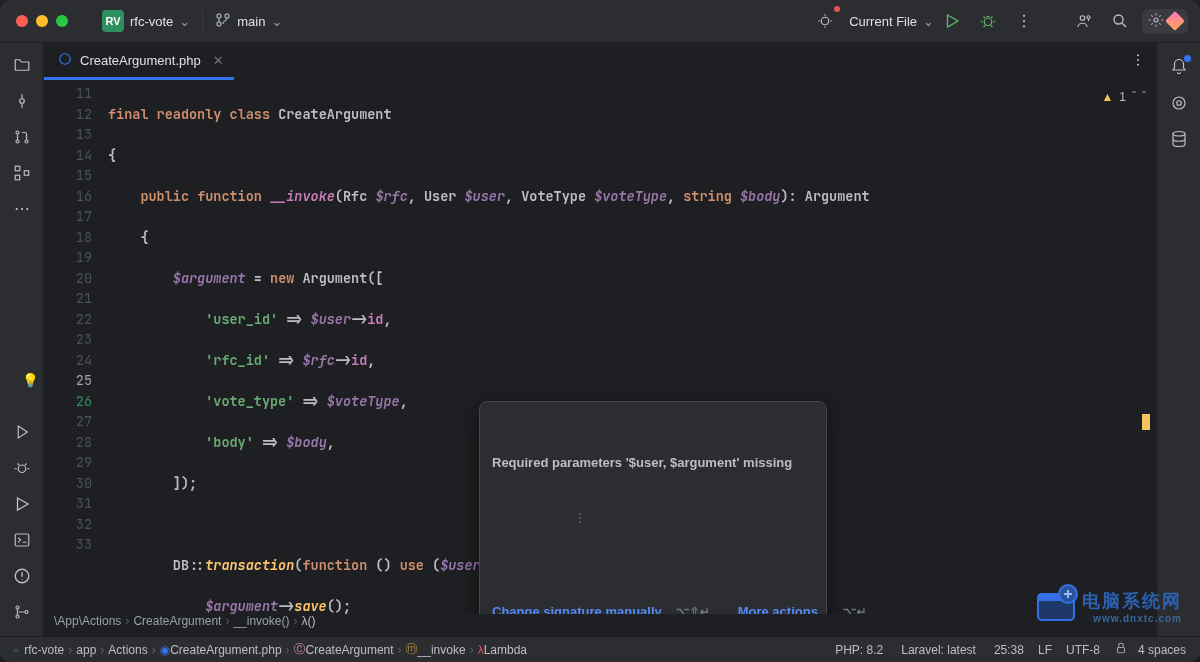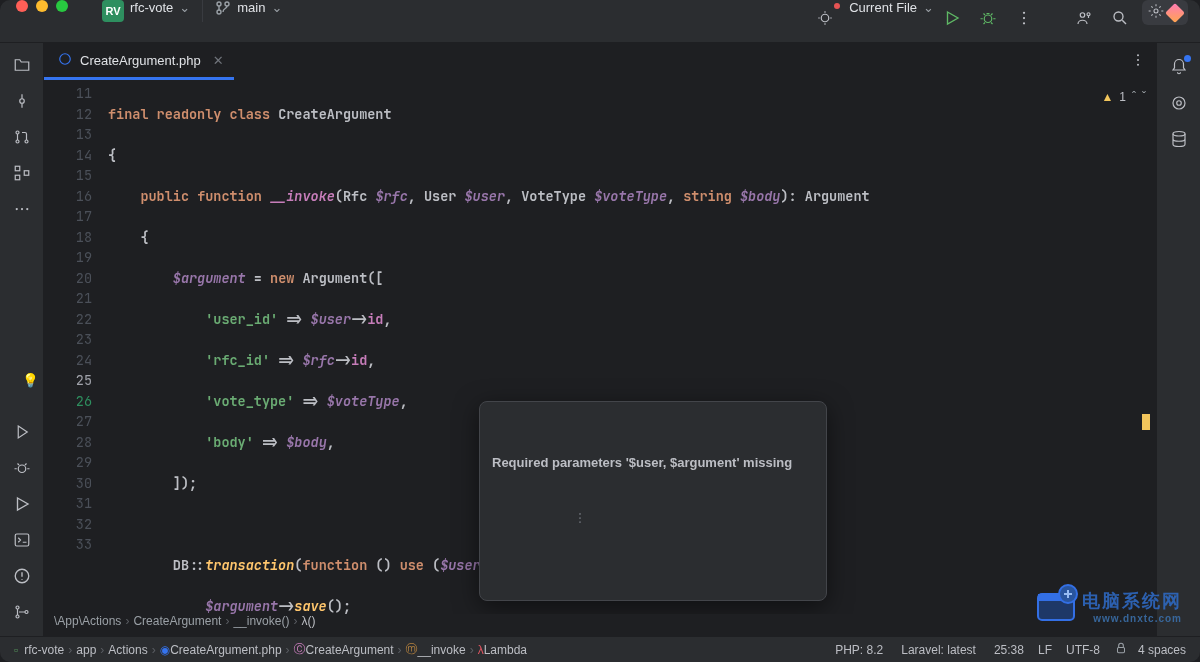--- a/index.html
+++ b/index.html
@@ -9,21 +9,21 @@
   font-family: -apple-system, 'Segoe UI', ui-sans-serif, sans-serif;
   font-size: 13px;
   color: #bcbec4;
   overflow: hidden;
   position: relative;
   border-radius: 10px;
 }
 
 .titlebar {
   height: 43px;
-  display: flex; align-items: flex-start;
+  display: flex; align-items: center;
   padding: 0 12px 0 16px;
   background: #2b2d30;
   border-bottom: 1px solid #1e1f22;
 }
 .traffic { display: flex; gap: 8px; margin-right: 34px; }
 .dot { width: 12px; height: 12px; border-radius: 50%; }
 .dot.r { background: #ff5f57; } .dot.y { background: #febc2e; } .dot.g { background: #28c840; }
 .proj-badge {
   width: 22px; height: 22px; border-radius: 4px;
   background: #2e8f5f; color: #fff;
@@ -397,20 +397,27 @@
       <div class="popup-top">
         <div class="popup-msg">Required parameters '$user, $argument' missing</div>
         <div class="popup-more">
           <svg width="14" height="14" viewBox="0 0 24 24" fill="currentColor">
               <circle cx="12" cy="5" r="1.5"></circle>
               <circle cx="12" cy="12" r="1.5"></circle>
               <circle cx="12" cy="19" r="1.5"></circle>
             </svg>
         </div>
       </div>
+      <div class="popup-actions">
+        <span class="popup-link">Change signature manually</span>
+        <span class="popup-sc">⌥⇧↵</span>
+        <span style="flex:1"></span>
+        <span class="popup-link">More actions...</span>
+        <span class="popup-sc">⌥↵</span>
+      </div>
     </div>
   </div>
 </div>
 
 <div style="position:absolute; right:50px; top:414px; width:8px; height:16px; background:#f2c55c;"></div>
 
 <div class="crumbs">
   <span>\App\Actions</span>
     <span class="sep">›</span>
   <span>CreateArgument</span>

